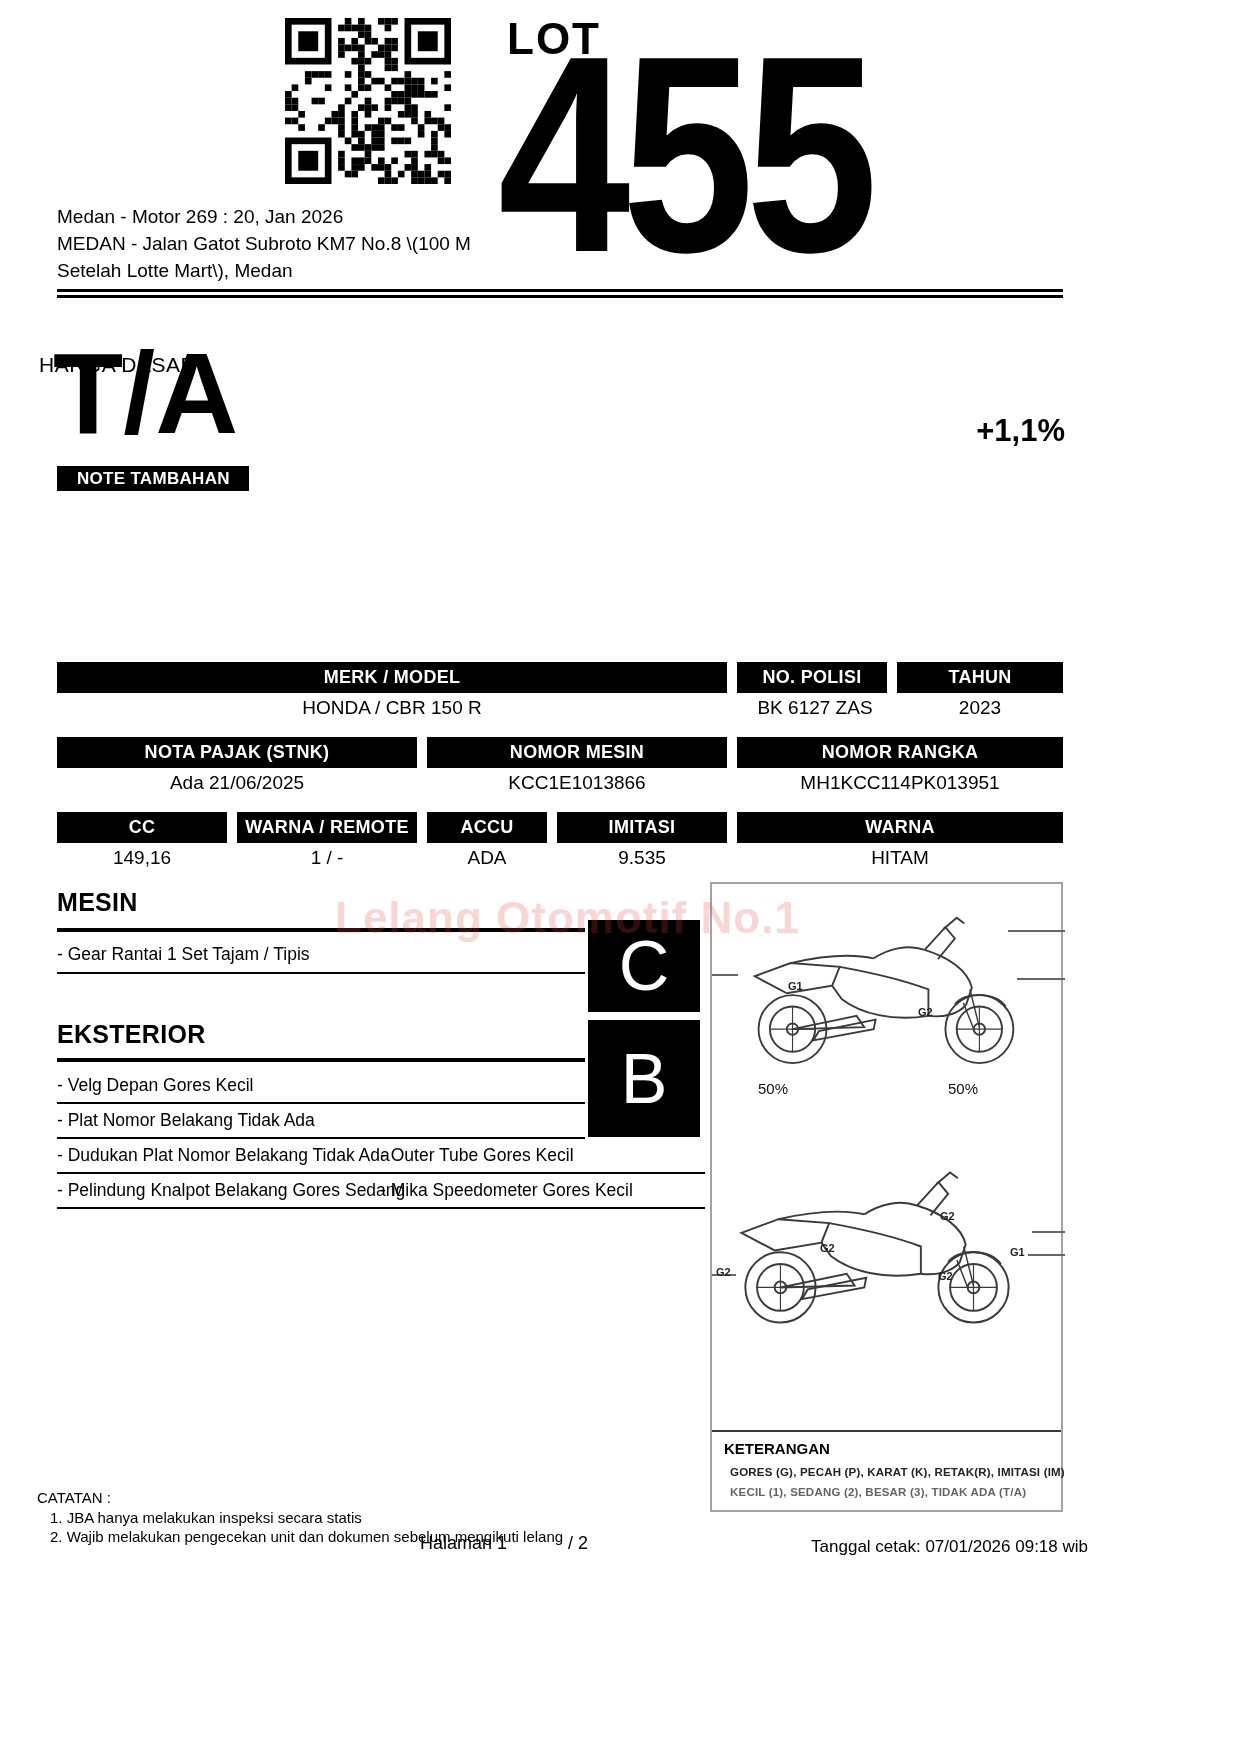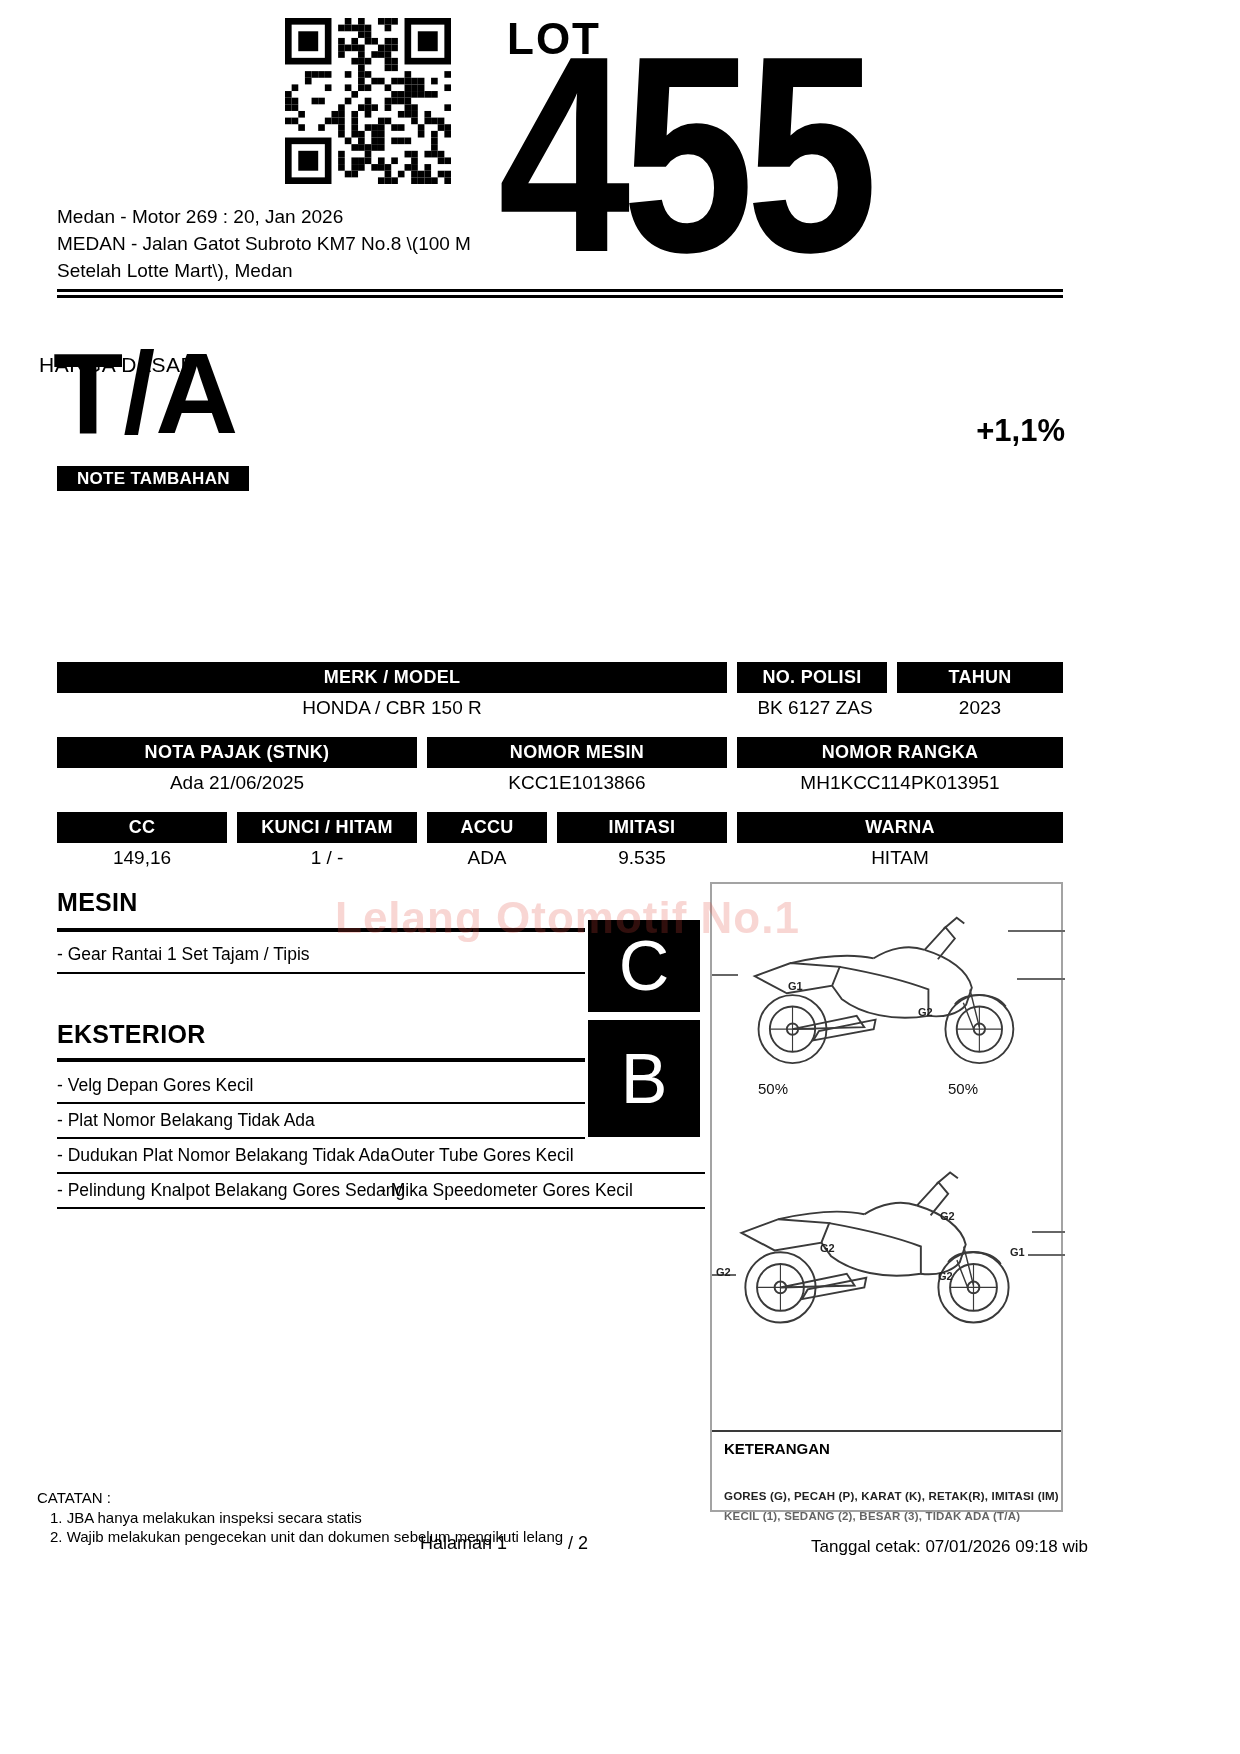--- a/index.html
+++ b/index.html
@@ -30,21 +30,21 @@
   .thinrule { position:absolute; height:2px; background:#000; }
   .item { position:absolute; font-size:17.5px; white-space:nowrap; }
   .gradeBox { position:absolute; background:#000; color:#fff; display:flex; align-items:center; justify-content:center;
               font-size:70px; }
   .diagram { position:absolute; left:710px; top:882px; width:353px; height:630px; border:2px solid #a3a3a3; background:#fff; }
   .glabel { position:absolute; font-size:11px; color:#222; font-weight:bold; }
   .pct { position:absolute; font-size:15px; color:#111; }
   .leader { position:absolute; height:2px; background:#666; }
   .ket-div { position:absolute; left:0; top:546px; width:100%; border-top:2px solid #3a3a3a; }
   .ket-title { position:absolute; left:12px; top:556px; font-size:15px; font-weight:bold; }
-  .ket-line { position:absolute; left:12px; font-size:11.5px; font-weight:bold; color:#222; letter-spacing:.2px; white-space:nowrap;margin-top:24px; }
+  .ket-line { position:absolute; left:18px; font-size:11.5px; font-weight:bold; color:#222; letter-spacing:.2px; white-space:nowrap; }
   .wm-logo { position:absolute; left:470px; top:588px; font-size:280px; font-weight:bold; color:#e0473c;
              opacity:.18; letter-spacing:-6px; z-index:50; pointer-events:none; line-height:1; }
   .wm-tag { position:absolute; left:335px; top:893px; font-size:44px; font-weight:bold; color:#e0473c;
             opacity:.22; letter-spacing:1px; z-index:50; pointer-events:none; }
   .catatan { position:absolute; left:37px; top:1489px; font-size:15px; }
   .catatan-item { position:absolute; left:50px; font-size:15px; }
   .pagenum { position:absolute; font-size:18px; }
   .printdate { position:absolute; left:780px; top:1537px; width:308px; text-align:right; font-size:17px; }
   svg.bike { position:absolute; }
 </style>
@@ -311,21 +311,21 @@
   <div class="cellval" style="left:897px;top:697px;width:166px">2023</div>
 
   <div class="bar" style="left:57px;top:737px;width:360px">NOTA PAJAK (STNK)</div>
   <div class="bar" style="left:427px;top:737px;width:300px">NOMOR MESIN</div>
   <div class="bar" style="left:737px;top:737px;width:326px">NOMOR RANGKA</div>
   <div class="cellval" style="left:57px;top:772px;width:360px">Ada 21/06/2025</div>
   <div class="cellval" style="left:427px;top:772px;width:300px">KCC1E1013866</div>
   <div class="cellval" style="left:737px;top:772px;width:326px">MH1KCC114PK013951</div>
 
   <div class="bar" style="left:57px;top:812px;width:170px">CC</div>
-  <div class="bar" style="left:237px;top:812px;width:180px">KUNCI / HITAM</div>
+  <div class="bar" style="left:237px;top:812px;width:180px">WARNA / REMOTE</div>
   <div class="bar" style="left:427px;top:812px;width:120px">ACCU</div>
   <div class="bar" style="left:557px;top:812px;width:170px">IMITASI</div>
   <div class="bar" style="left:737px;top:812px;width:326px">WARNA</div>
   <div class="cellval" style="left:57px;top:847px;width:170px">149,16</div>
   <div class="cellval" style="left:237px;top:847px;width:180px">1 / -</div>
   <div class="cellval" style="left:427px;top:847px;width:120px">ADA</div>
   <div class="cellval" style="left:557px;top:847px;width:170px">9.535</div>
   <div class="cellval" style="left:737px;top:847px;width:326px">HITAM</div>
 
   <div class="secTitle" style="left:57px;top:888px">MESIN</div>

